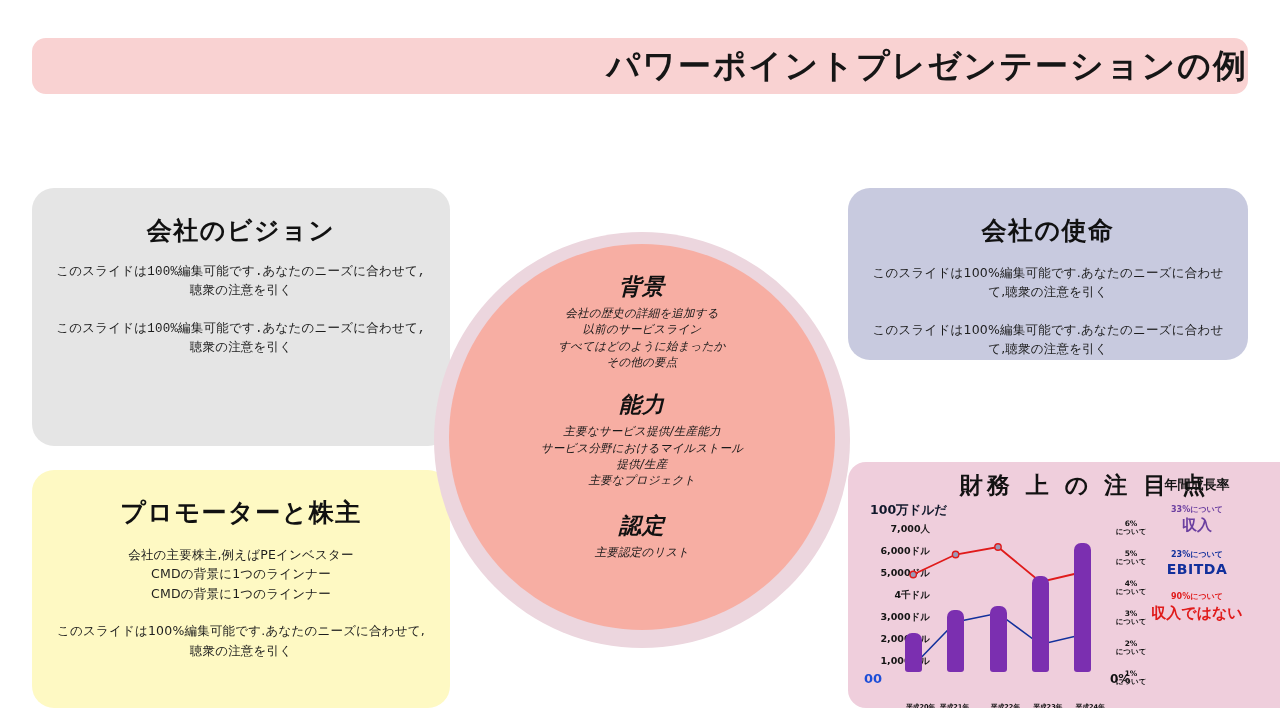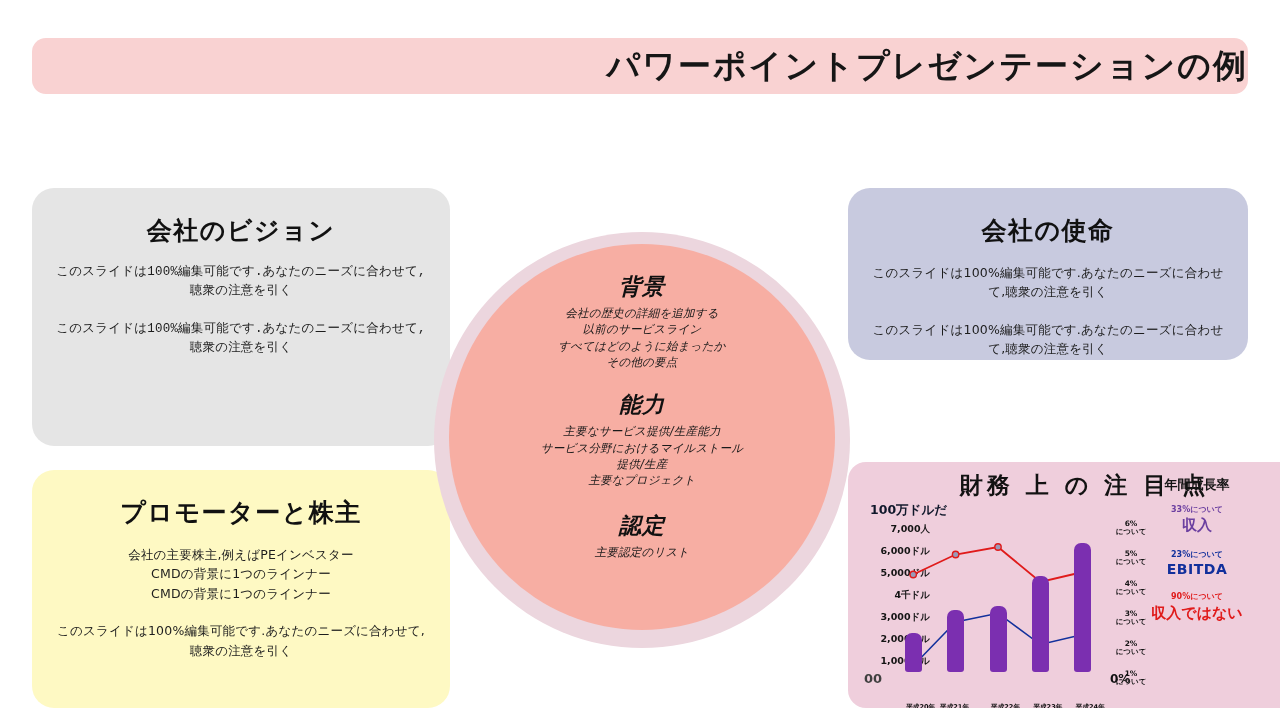--- a/index.html
+++ b/index.html
@@ -114,21 +114,21 @@
   .fin-unit {
     position: absolute;
     left: 22px; top: 40px;
     font-size: 12.5px;
     color: #0f172a;
     font-weight: 600;
   }
   .fin-zero-left {
     position: absolute;
     left: 16px; bottom: 22px;
-    font-size: 13px; font-weight: bold; color: #404040;
+    font-size: 13px; font-weight: bold; color: #1d4ed8;
   }
   .fin-zero-right {
     position: absolute;
     left: 262px; bottom: 22px;
     font-size: 12px; font-weight: bold; color: #111;
   }
   .yaxis { position: absolute; left: 12px; top: 56px; width: 74px; }
   .ytick {
     height: 22px;
     font-size: 9.5px;

